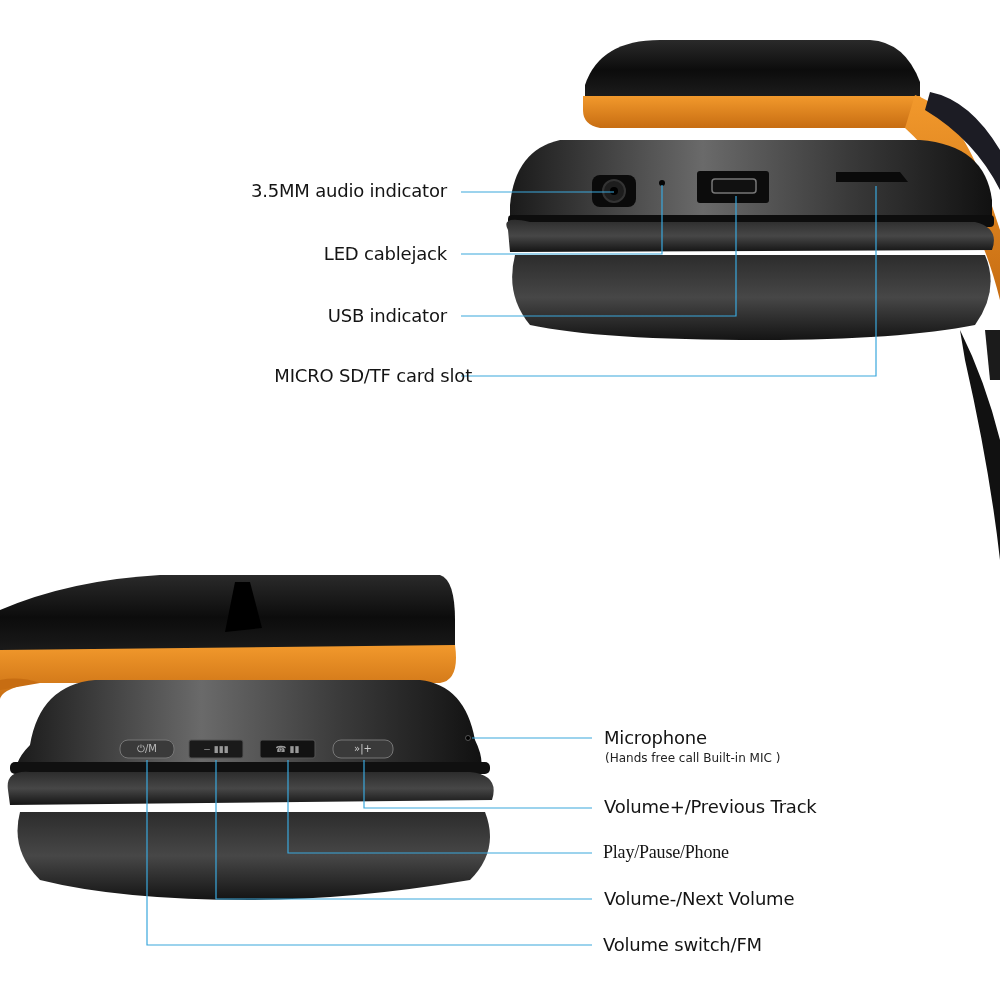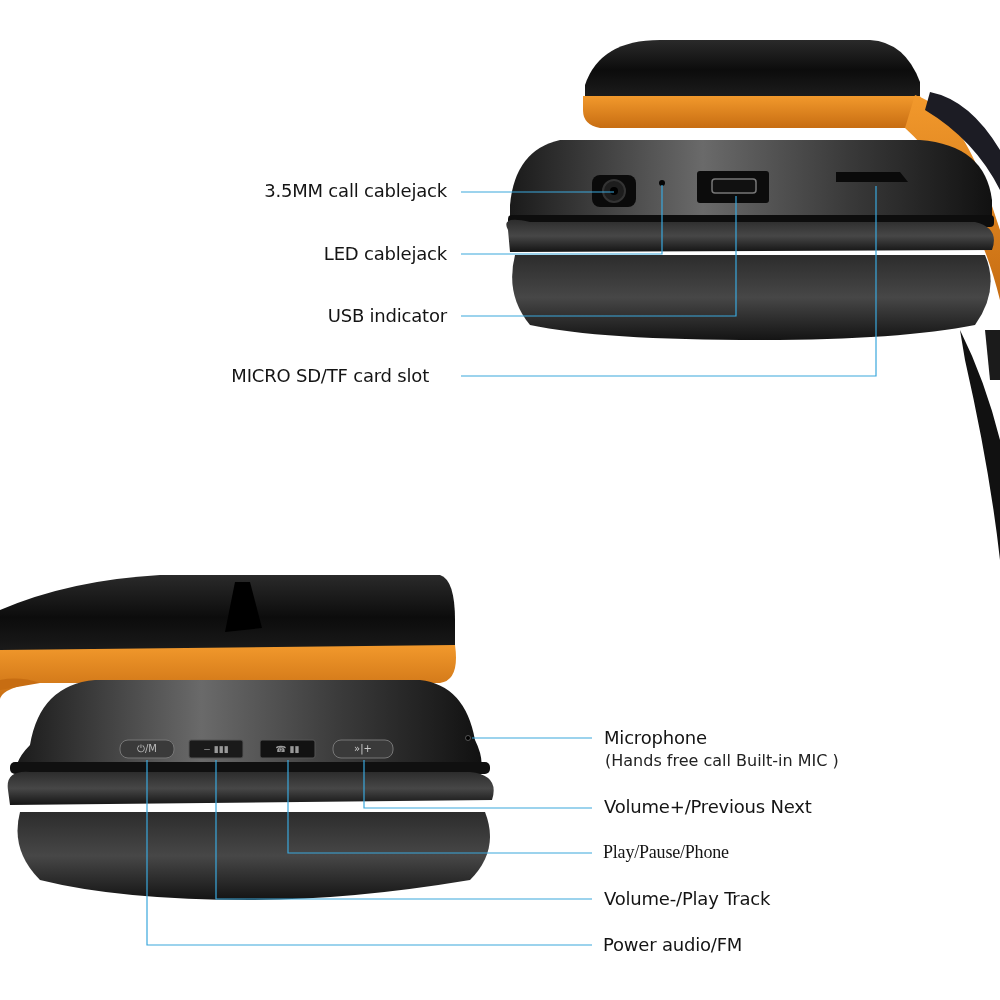--- a/index.html
+++ b/index.html
@@ -1,20 +1,20 @@
 <!DOCTYPE html>
 <html><head>
 <meta charset="utf-8">
 <style>
   html,body{margin:0;padding:0;background:#fff;}
   body{width:1000px;height:1000px;position:relative;overflow:hidden;font-family:"DejaVu Sans","Liberation Sans",sans-serif;color:#111;}
   .abs{position:absolute;}
   .label{position:absolute;font-size:18px;white-space:nowrap;letter-spacing:-0.2px;color:#141414;}
   .label.right{text-align:right;}
-  .sub{position:absolute;font-size:16px;white-space:nowrap;color:#222;text-align:center;}
+  .sub{position:absolute;font-size:12px;white-space:nowrap;color:#222;text-align:center;}
   svg{position:absolute;left:0;top:0;}
 </style>
 </head>
 <body>
 
 <div>
 <svg width="1000" height="1000" viewBox="0 0 1000 1000">
   <defs>
     <linearGradient id="shellG" x1="0" y1="0" x2="0" y2="1">
       <stop offset="0" stop-color="#2a2a2a"></stop>
@@ -107,23 +107,23 @@
     <polyline points="147,760 147,945 592,945"></polyline>
   </g>
 </svg>
 </div>
 
 <div class="abs" style="left:120px;top:740px;width:54px;height:18px;font-size:10px;color:#bbb;text-align:center;line-height:18px;">⏻/M</div>
 <div class="abs" style="left:189px;top:740px;width:54px;height:18px;font-size:9px;color:#999;text-align:center;line-height:18px;">− ▮▮▮</div>
 <div class="abs" style="left:260px;top:740px;width:55px;height:18px;font-size:9px;color:#999;text-align:center;line-height:18px;">☎ ▮▮</div>
 <div class="abs" style="left:333px;top:740px;width:60px;height:18px;font-size:10px;color:#ccc;text-align:center;line-height:18px;">»|+</div>
 
-<div class="label right" style="right:553px;top:180px;">3.5MM call cablejack</div>
+<div class="label right" style="right:553px;top:180px;">3.5MM audio indicator</div>
 <div class="label right" style="right:553px;top:243px;">LED cablejack</div>
 <div class="label right" style="right:553px;top:305px;">USB indicator</div>
-<div class="label right" style="right:571px;top:365px;margin-left:28px;">MICRO SD/TF card slot</div>
+<div class="label right" style="right:528px;top:365px;margin-left:28px;">MICRO SD/TF card slot</div>
 
 <div class="label" style="left:604px;top:727px;">Microphone</div>
 <div class="sub" style="left:605px;top:751px;">(Hands free call Built-in MIC )</div>
-<div class="label" style="left:604px;top:796px;">Volume+/Previous Next</div>
+<div class="label" style="left:604px;top:796px;">Volume+/Previous Track</div>
 <div class="label" style="left:603px;top:842px;font-family:Liberation Serif, serif;">Play/Pause/Phone</div>
-<div class="label" style="left:604px;top:888px;">Volume-/Play Track</div>
-<div class="label" style="left:603px;top:934px;">Power audio/FM</div>
+<div class="label" style="left:604px;top:888px;">Volume-/Next Volume</div>
+<div class="label" style="left:603px;top:934px;">Volume switch/FM</div>
 
 </body></html>

